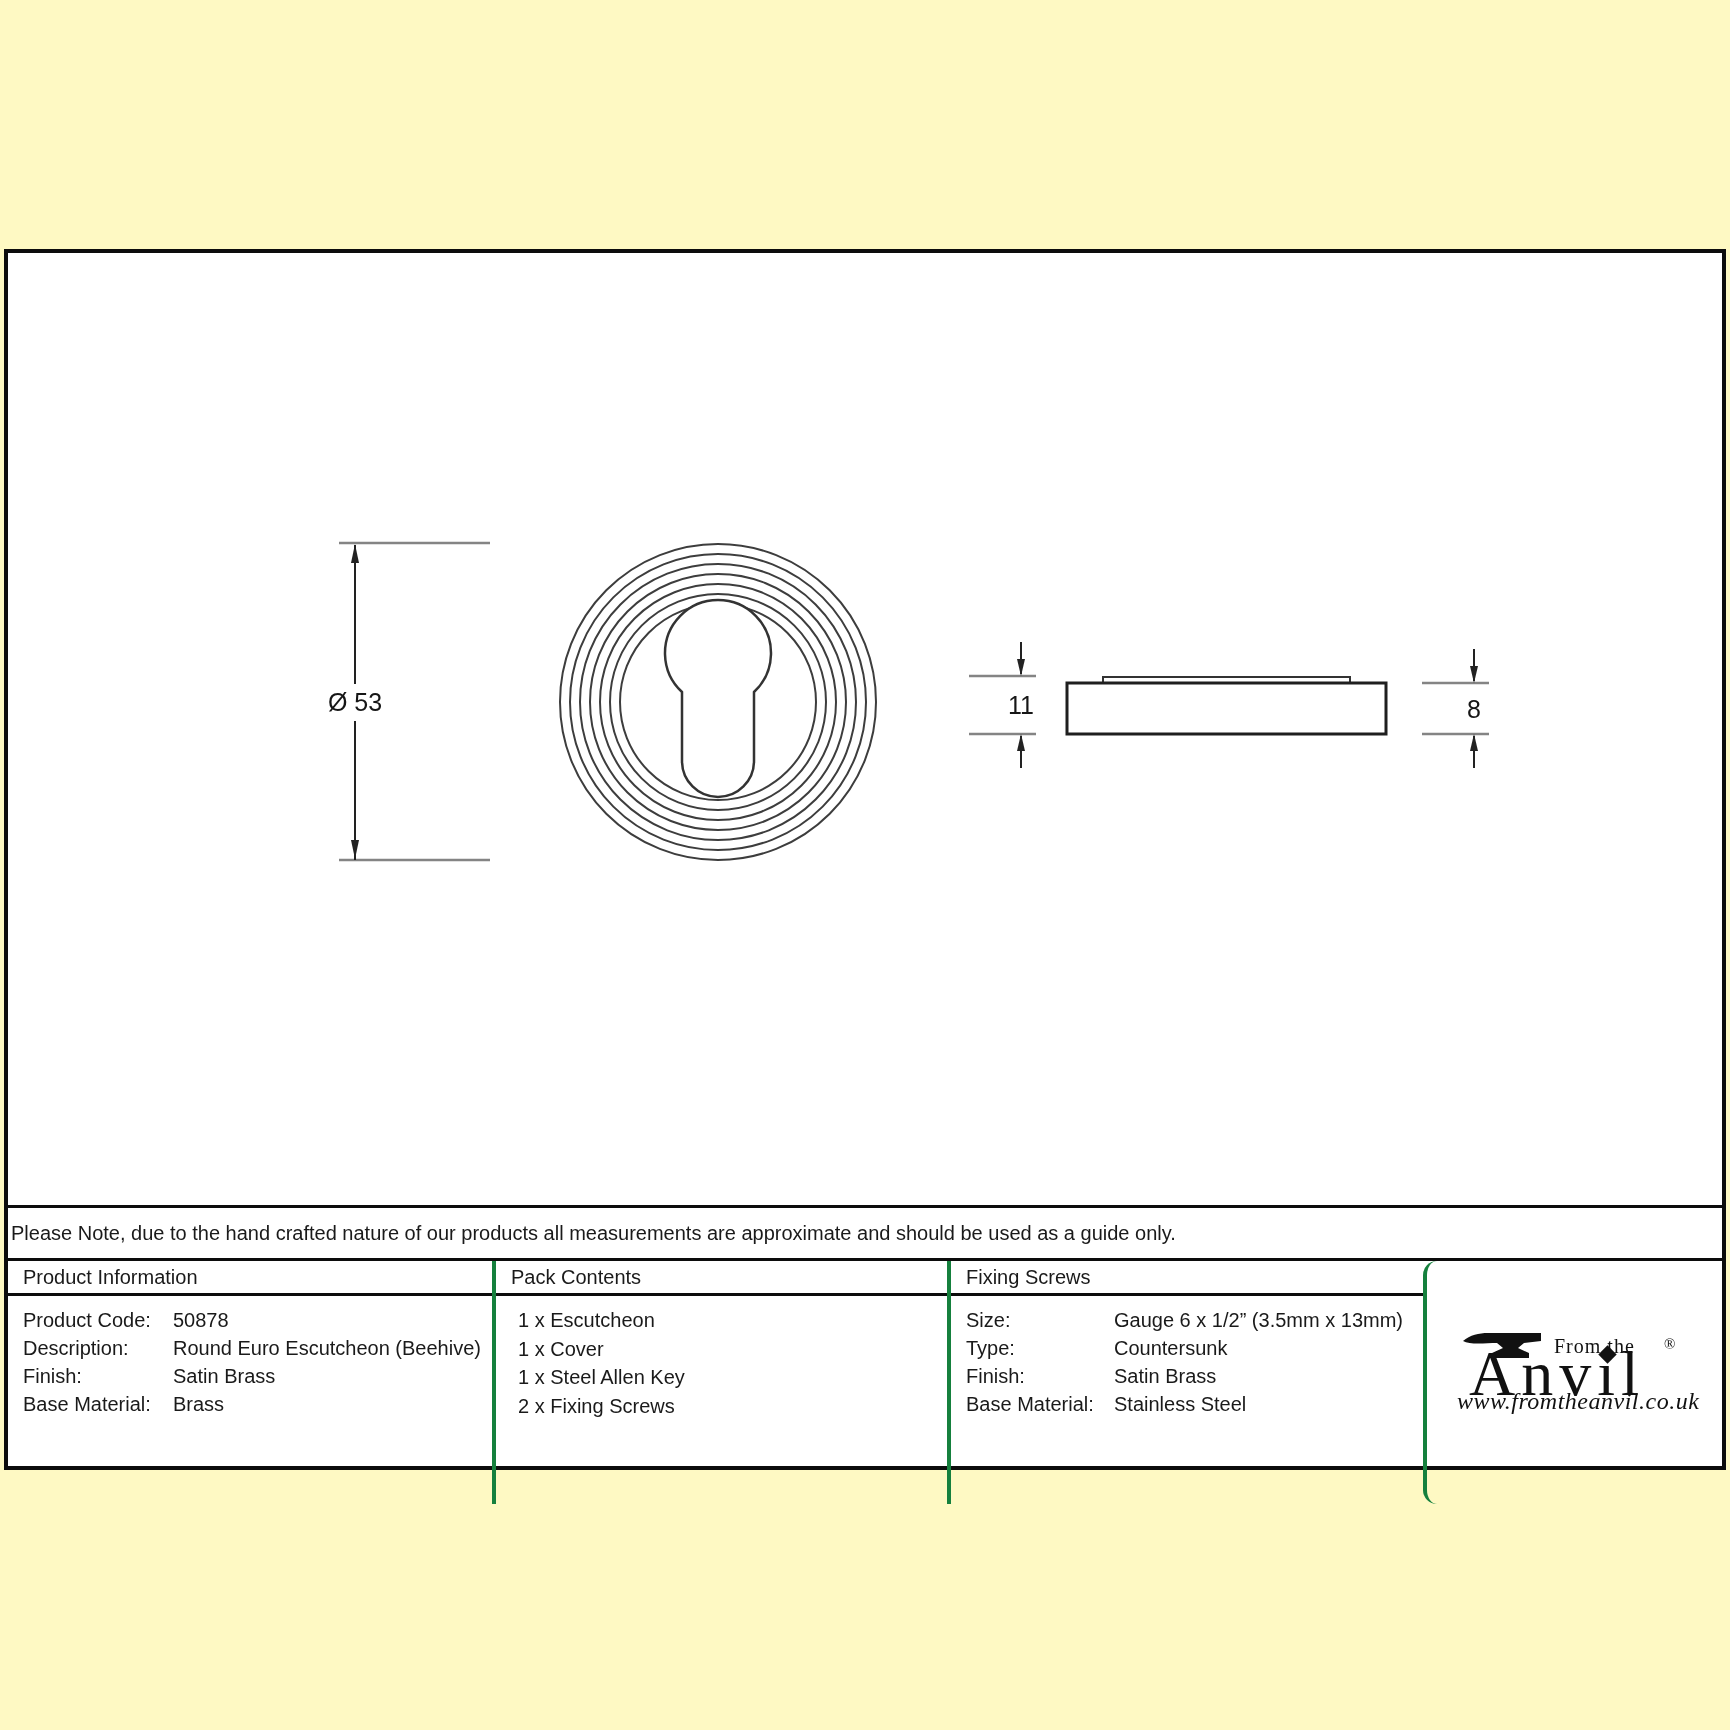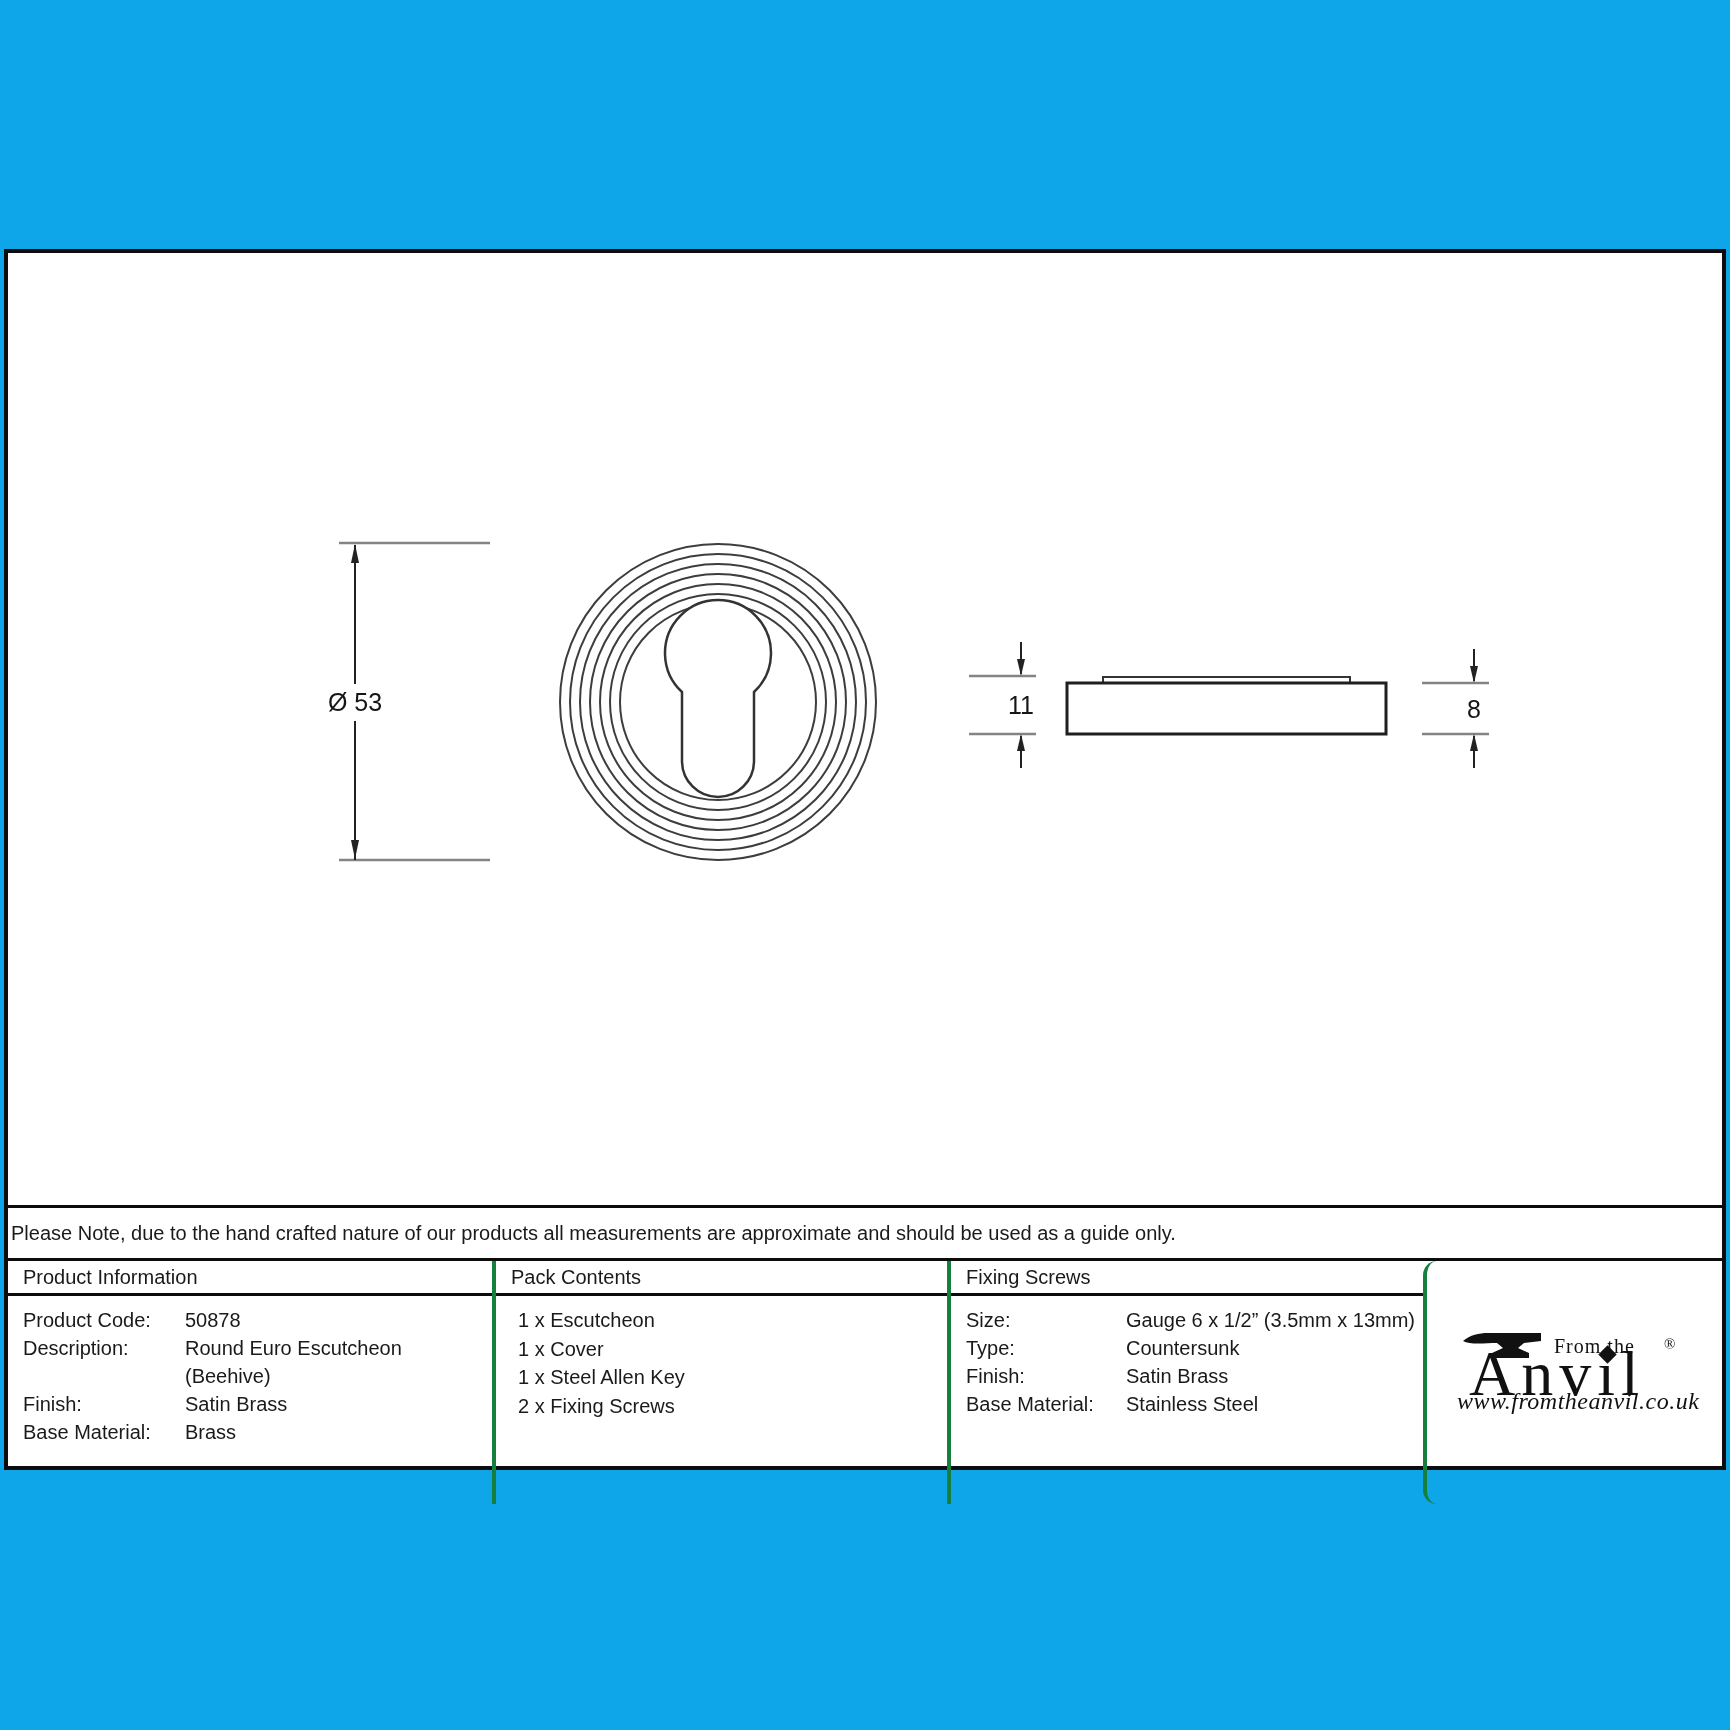--- a/index.html
+++ b/index.html
@@ -1,37 +1,37 @@
 <!DOCTYPE html>
 <html><head>
 <meta charset="utf-8">
 <style>
   * { margin:0; padding:0; box-sizing:border-box; }
   html,body { background:#ffffff; width:1730px; height:1730px; font-family:"Liberation Sans", sans-serif; color:#1a1a1a; }
-  .sheet { position:relative; width:1730px; height:1730px; background:#0ea5e9; overflow:hidden; }
+  .sheet { position:relative; width:1730px; height:1730px; background:#fef9c3; overflow:hidden; }
 
   .frame { position:absolute; left:4px; top:249px; width:1722px; height:1221px; border:4px solid #0c0c0c; background:#fff; }
 
   .drawing-area { position:absolute; left:0; top:0; width:1714px; height:952px; }
   .drawing-area svg { display:block; width:1714px; height:952px; }
 
   .note-row { position:absolute; left:0; top:952px; width:1714px; height:53px; border-top:3px solid #0c0c0c;
               display:flex; align-items:center; padding-left:3px; font-size:20px; }
 
   .grid { position:absolute; left:0; top:1005px; width:1714px; height:246px; border-top:3px solid #0c0c0c; display:flex; }
   .col { height:100%; }
   .col + .col { border-left:4px solid #15803d; }
   .col1 { width:484px; }
   .col2 { width:455px; }
   .col3 { width:476px; }
   .col4 { flex:1; display:flex; align-items:center; justify-content:center;border-radius:14px; }
 
   .hdr { height:35px; border-bottom:3px solid #0c0c0c; display:flex; align-items:center; padding-left:15px; font-size:20px; }
   .cell-body { padding:10px 8px 0 15px; font-size:20px; }
-  .kv-row { display:flex; line-height:28px;gap:12px; }
+  .kv-row { display:flex; line-height:28px; }
   .kv-label { width:150px; flex:0 0 150px; }
   .kv-value { flex:1; }
   .col3 .kv-label { width:148px; flex:0 0 148px; }
   .pc-line { line-height:28.5px; }
   .col2 .cell-body { padding-left:22px; }
 
   
   .logo { position:relative; width:235px; height:110px; margin-top:-4px; font-family:"Liberation Serif", serif; color:#111; }
   .logo .anvil-svg { position:absolute; left:4px; top:6px; width:82px; height:27px; }
   .logo .tagline { position:absolute; left:97px; top:9px; font-size:20px; letter-spacing:1px; }

